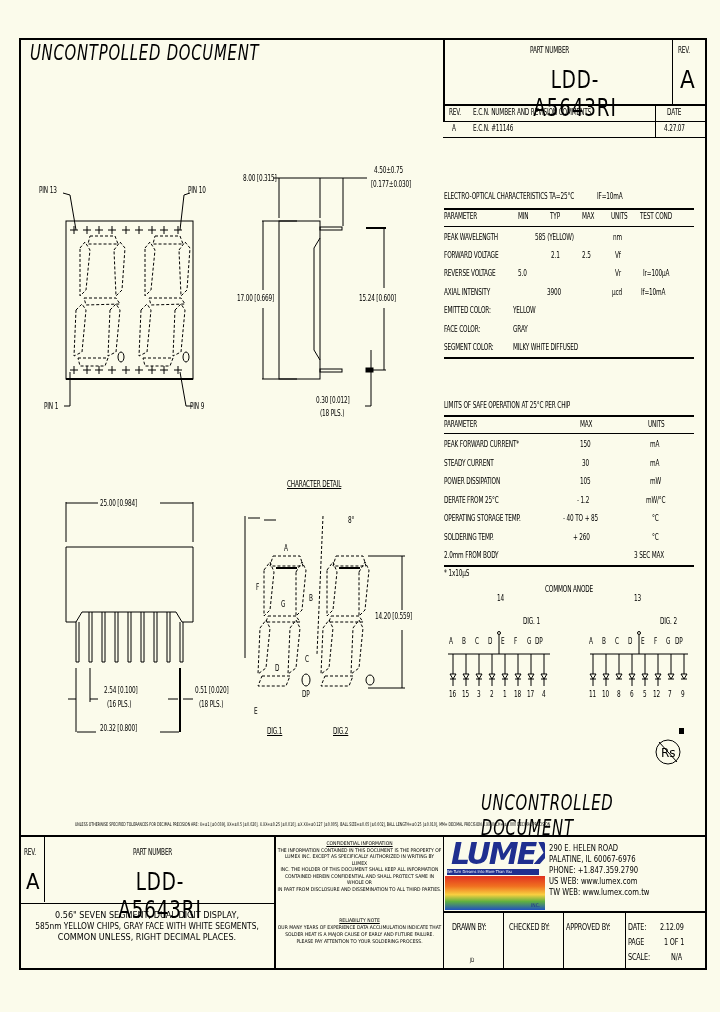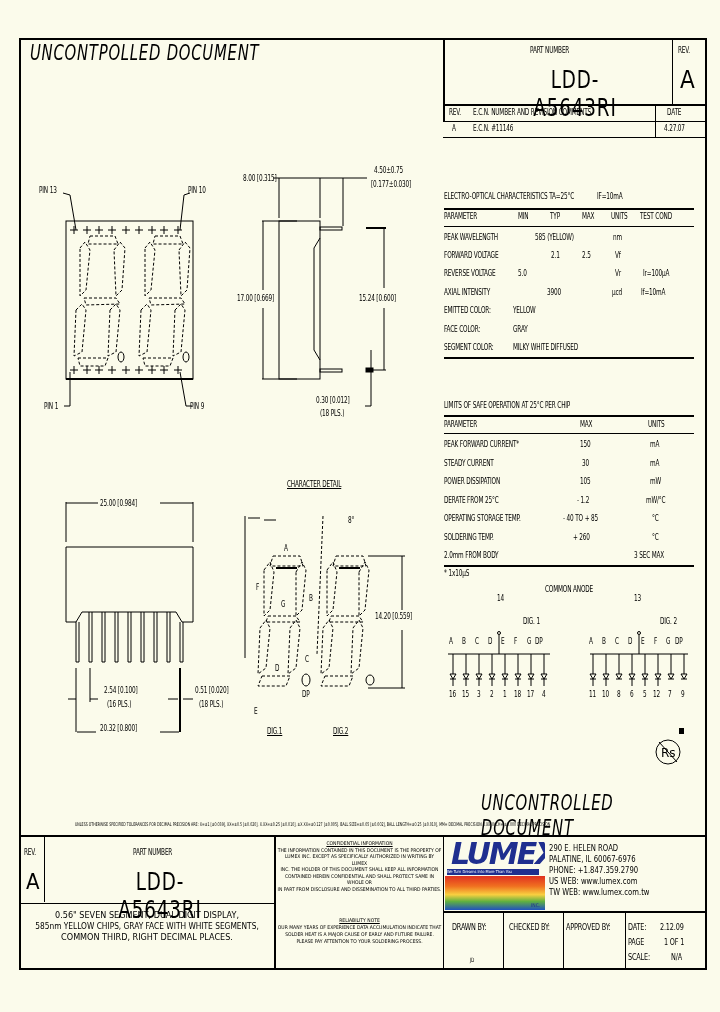--- a/index.html
+++ b/index.html
@@ -309,21 +309,21 @@
 <div class="vline" style="left:44px;top:836px;height:66px;"></div>
 <div class="vthick" style="left:274px;top:836px;height:133px;"></div>
 <div class="hline" style="left:19px;top:903px;width:256px;"></div>
 <div class="abs t" style="left:24px;top:848px;">REV.</div>
 <div class="abs" style="left:26px;top:869px;font-size:22px;font-weight:100;">A</div>
 <div class="abs t" style="left:133px;top:848px;">PART NUMBER</div>
 <div class="abs partnum" style="left:90px;top:868px;width:140px;text-align:center;">LDD-A5643RI</div>
 <div class="abs" style="left:22px;top:910px;width:250px;text-align:center;font-size:9px;line-height:11px;">
   <div>0.56" SEVEN SEGMENT, DUAL DIGIT DISPLAY,</div>
   <div style="white-space:nowrap;transform:scaleX(0.92);">585nm YELLOW CHIPS, GRAY FACE WITH WHITE SEGMENTS,</div>
-  <div>COMMON THIRD, RIGHT DECIMAL PLACES.</div>
+  <div>COMMON UNLESS, RIGHT DECIMAL PLACES.</div>
 </div>
 
 <div class="abs" style="left:277px;top:840px;width:165px;text-align:center;font-size:5px;line-height:6.5px;">
   <div style="text-decoration:underline;">CONFIDENTIAL INFORMATION</div>
   <div>THE INFORMATION CONTAINED IN THIS DOCUMENT IS THE PROPERTY OF</div>
   <div>LUMEX INC. EXCEPT AS SPECIFICALLY AUTHORIZED IN WRITING BY LUMEX</div>
   <div>INC. THE HOLDER OF THIS DOCUMENT SHALL KEEP ALL INFORMATION</div>
   <div>CONTAINED HEREIN CONFIDENTIAL AND SHALL PROTECT SAME IN WHOLE OR</div>
   <div>IN PART FROM DISCLOSURE AND DISSEMINATION TO ALL THIRD PARTIES.</div>
 </div>

